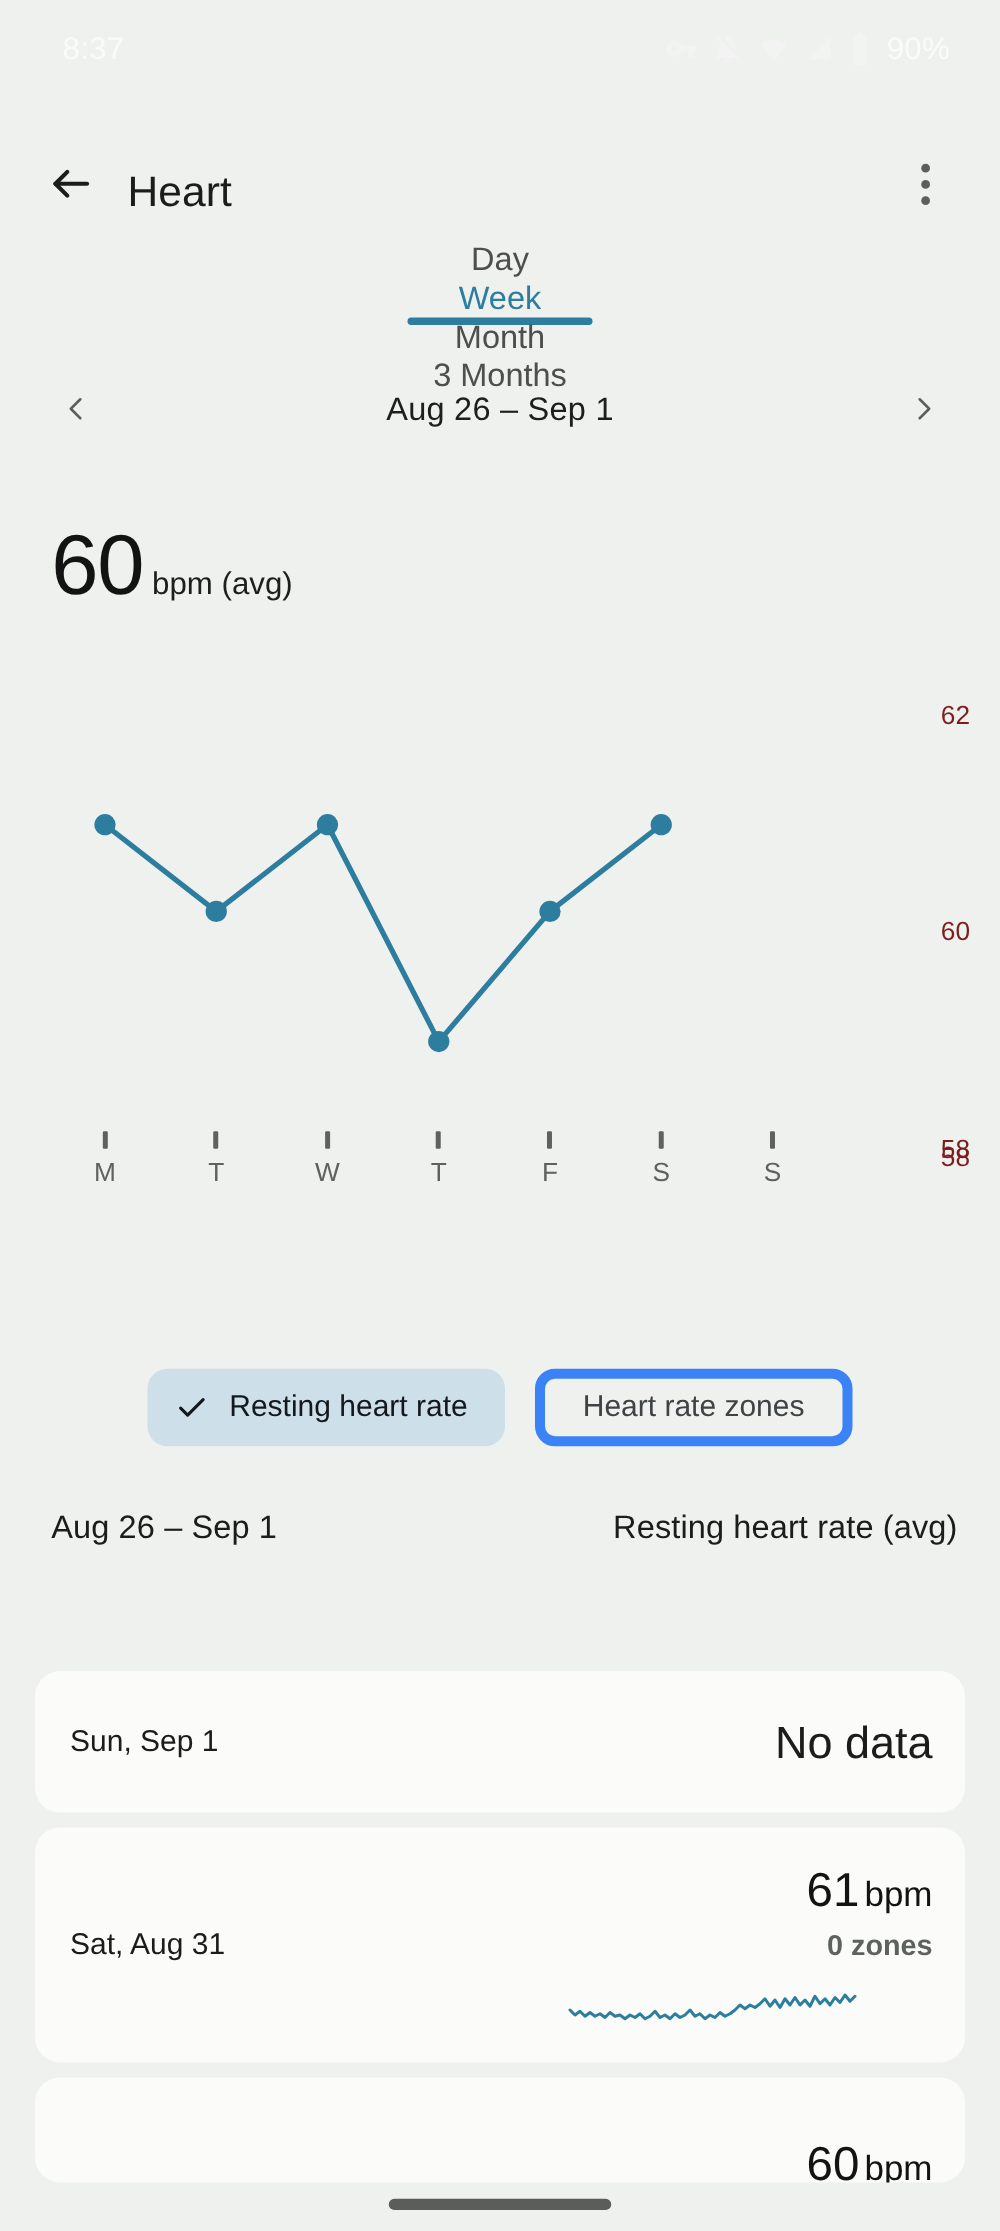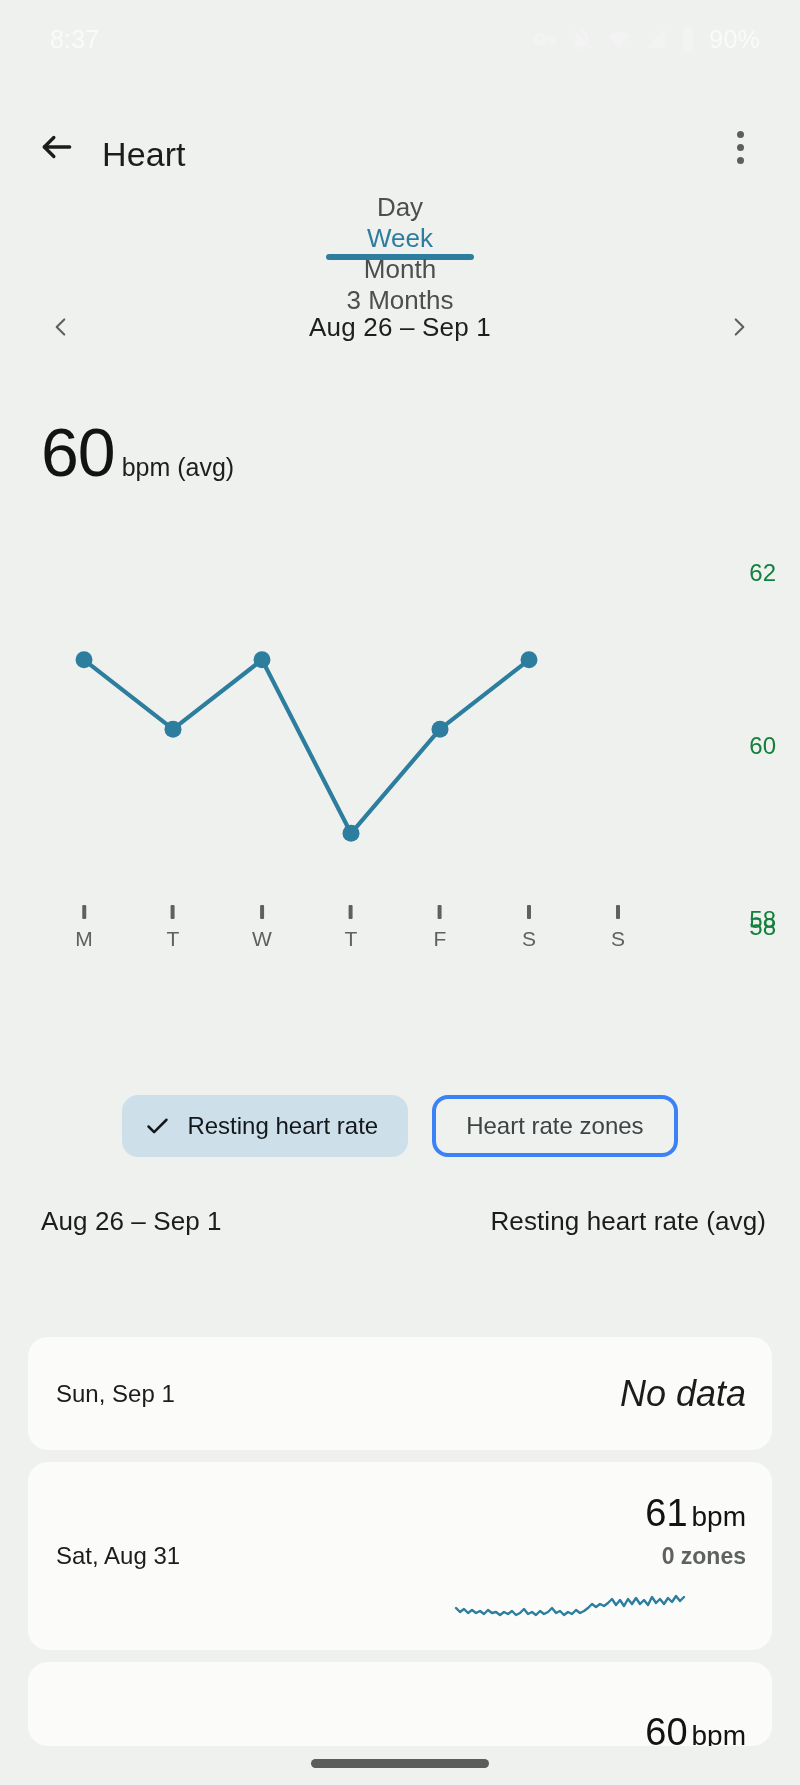--- a/index.html
+++ b/index.html
@@ -59,57 +59,57 @@
   .summary { position: absolute; top: 418px; left: 41px; right: 41px; }
   .summary-main { display: flex; align-items: baseline; }
   .big-value { font-size: 68px; color: #121312; font-weight: 400; line-height: 1; letter-spacing: -1px; }
   .big-unit { font-size: 25px; color: #1d1f1d; margin-left: 7px; }
   .summary-sub { margin-top: 22px; font-size: 24px; color: #5e625f; letter-spacing: .1px; }
 
   
   .chart-wrap { position: absolute; top: 548px; left: 0; right: 0; height: 420px; }
   .chart-svg { position: absolute; inset: 0; width: 800px; height: 420px; }
   .ylabel {
-    position: absolute; right: 24px; font-size: 24px; color: #15803d; text-align: right;
+    position: absolute; right: 24px; font-size: 21px; color: #7f1d1d; text-align: right;
     transform: translateY(-50%);
   }
 
   
   .xaxis { position: absolute; top: 905px; left: 0; right: 0; height: 60px; }
   .xtick { position: absolute; transform: translateX(-50%); text-align: center; }
   .xtick .mark { width: 4px; height: 14px; background: #5e625f; margin: 0 auto 8px; border-radius: 1px; }
   .xtick .lbl { font-size: 21px; color: #5e625f; }
 
   
   .chips { position: absolute; top: 1095px; left: 0; right: 0; display: flex; justify-content: center; gap: 24px; }
   .chip {
     height: 62px; border-radius: 16px; display: flex; align-items: center;
     font-size: 24px; padding: 12px 30px; cursor: pointer; white-space: nowrap;
   }
   .chip.selected { background: #cddfe8; color: #14181c; padding-left: 22px; }
   .chip.selected .check { margin-right: 16px; display: flex; }
-  .chip.outlined { background: transparent; border: 4px solid #3b82f6; color: #3e4345; }
+  .chip.outlined { background: transparent; border: 8px solid #3b82f6; color: #3e4345; }
 
   
   .list-header {
     position: absolute; top: 1206px; left: 41px; right: 34px;
     display: flex; align-items: center; justify-content: space-between;
   }
   .list-header div { font-size: 26px; color: #1b1c1b; letter-spacing: .1px; }
 
   
   .cards { position: absolute; top: 1337px; left: 28px; right: 28px; }
   .card {
     background: #fbfcfa; border-radius: 20px; position: relative;
     margin-bottom: 12px; overflow: hidden; cursor: pointer;
   }
   .card .day { position: absolute; left: 28px; top: 50%; transform: translateY(-50%); font-size: 24px; color: #1b1c1b; }
   .card .right { position: absolute; right: 26px; }
   .card-nodata { height: 113px; }
-  .card-nodata .right { top: 50%; transform: translateY(-50%); font-size: 36px; color: #1b1c1b; font-style: italic; }
+  .card-nodata .right { top: 50%; transform: translateY(-50%); font-size: 36px; color: #1b1c1b; }
   .card-data { height: 188px; }
   .card-data .value-row { position: absolute; right: 26px; top: 30px; text-align: right; }
   .card-data .value { font-size: 38px; color: #121312; }
   .card-data .value .unit { font-size: 28px; margin-left: 4px; }
   .card-data .zones { font-size: 23px; color: #5e625f; margin-top: 8px; font-weight: bold; }
   .card-data .spark { position: absolute; right: 86px; bottom: 26px; width: 232px; height: 42px; }
   .card-partial { height: 84px; }
   .card-partial .value { position: absolute; right: 26px; bottom: -8px; font-size: 38px; color: #121312; }
   .card-partial .value .unit { font-size: 28px; margin-left: 4px; }
 

